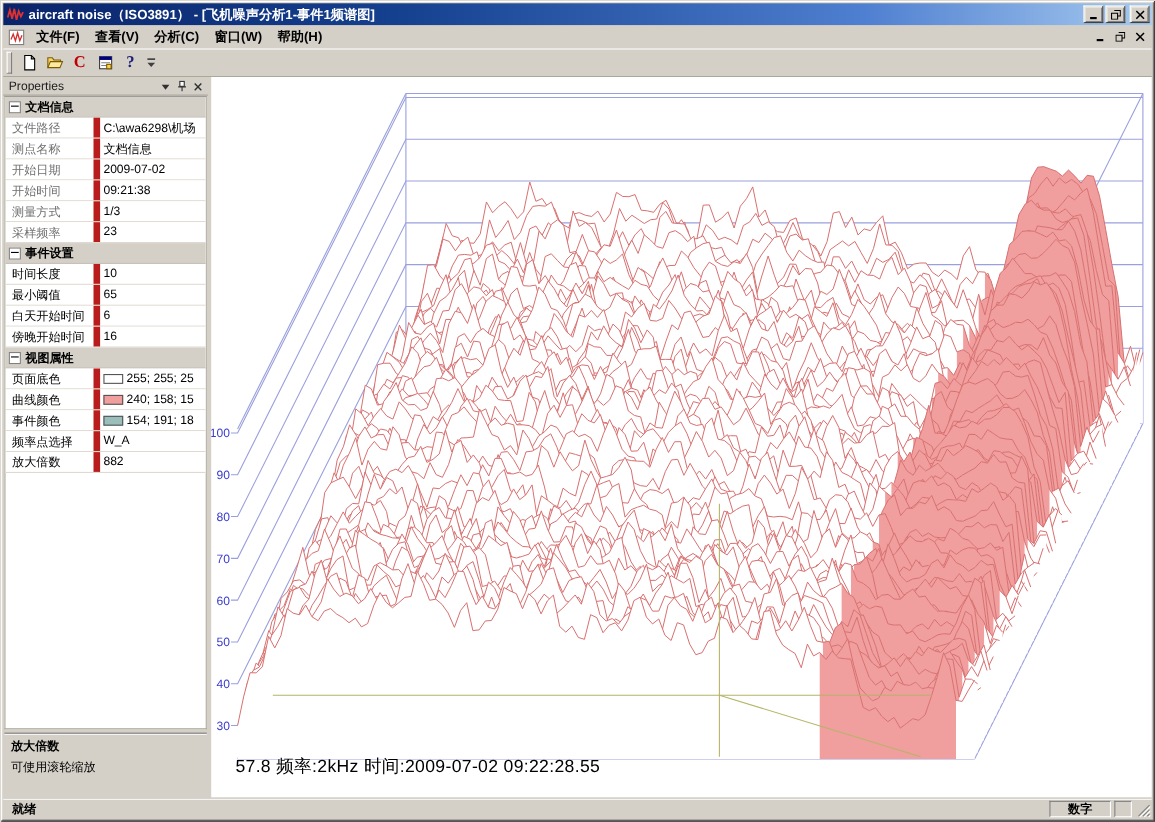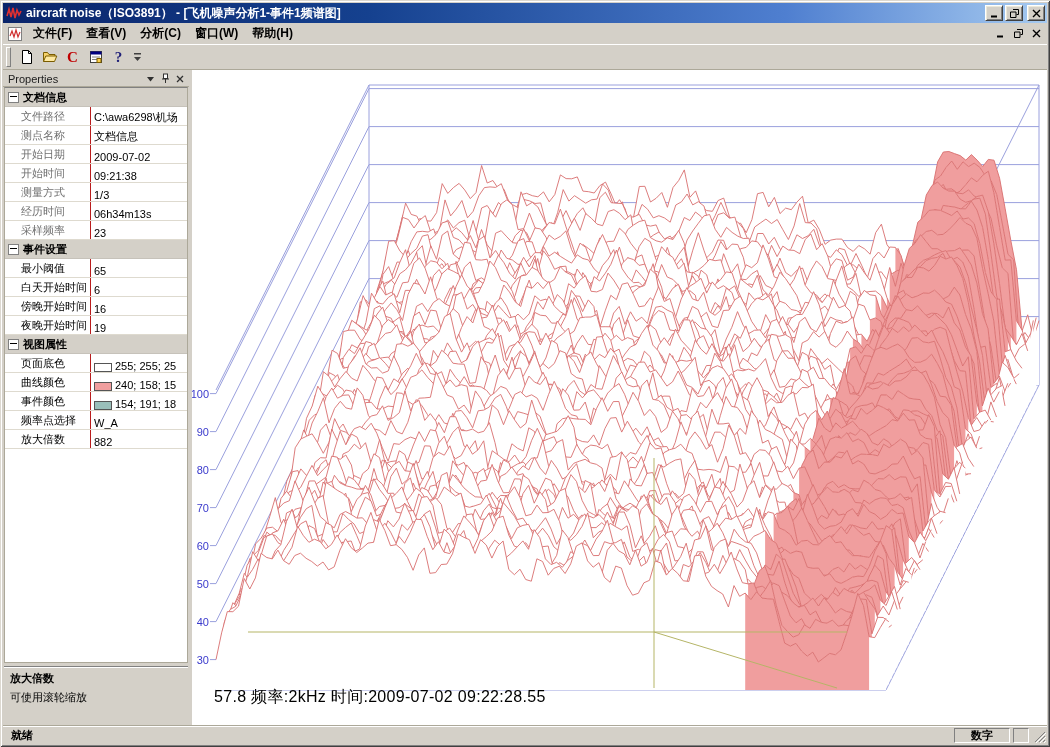--- a/index.html
+++ b/index.html
@@ -56,24 +56,24 @@
   .props-header .hdr-title{flex:1}
   .hdr-btn{width:14px;height:13px;display:flex;align-items:center;justify-content:center;margin-left:1px;flex:none}
   .prop-grid{flex:1;background:#fff;margin:0 1px;overflow:hidden;font-size:11px;
     border:1px solid #aca899;border-top-color:#808080}
   .pcat{height:18px;background:#d4d0c8;display:flex;align-items:center;font-weight:bold;
     color:#000;border-bottom:1px solid #c6c2ba}
   .expander{width:9px;height:9px;border:1px solid #808080;background:#fff;margin:0 4px 0 3px;
     position:relative;flex:none}
   .expander::after{content:"";position:absolute;left:1px;right:1px;top:3px;height:1px;background:#000}
   .prow{height:18px;display:flex;border-bottom:1px solid #dedacf;background:#fff}
-  .plabel{width:86px;flex:none;display:flex;align-items:center;padding-left:16px;
-    border-right:1px solid #b91c1c;white-space:nowrap;overflow:hidden;color:#000;box-sizing:border-box}
+  .plabel{width:86px;flex:none;display:flex;align-items:center;padding-left:6px;
+    border-right:6px solid #b91c1c;white-space:nowrap;overflow:hidden;color:#000;box-sizing:border-box}
   .plabel.muted{color:#6f6f6f}
-  .pvalue{flex:1;display:flex;align-items:flex-end;padding:0 3px;white-space:nowrap;overflow:hidden;color:#000}
+  .pvalue{flex:1;display:flex;align-items:center;padding:0 3px;white-space:nowrap;overflow:hidden;color:#000}
   .swatch{width:18px;height:9px;border:1px solid #555;margin-right:3px;flex:none;box-sizing:border-box}
   .prop-desc{height:58px;flex:none;margin:3px 1px 1px;padding:4px 6px;background:#d4d0c8;
     border-top:1px solid #808080;box-shadow:inset 0 1px 0 #ffffff;font-size:11px;color:#000;box-sizing:border-box}
   .prop-desc .t{font-weight:bold;margin-bottom:4px}
   .vsplit{width:3px;flex:none;background:#d4d0c8}
   
   .chart{flex:1;position:relative;background:#fff;overflow:hidden}
   #wf{position:absolute;left:0;top:0;display:block}
   .readout{position:absolute;left:22px;top:617px;font-size:16px;font-weight:normal;color:#000;
     letter-spacing:0.3px;white-space:nowrap}
@@ -233,57 +233,51 @@
             <span>09:21:38</span>
           </div>
         </div>
         <div class="prow">
           <div class="plabel muted">测量方式</div>
           <div class="pvalue">
             <span>1/3</span>
           </div>
         </div>
         <div class="prow">
-          <div class="plabel muted">经历时间</div>
-          <div class="pvalue">
-            <span>06h34m13s</span>
-          </div>
-        </div>
-        <div class="prow">
           <div class="plabel muted">采样频率</div>
           <div class="pvalue">
             <span>23</span>
           </div>
         </div>
         <div class="pcat">
           <span class="expander"></span>
           <span>事件设置</span>
         </div>
         <div class="prow">
+          <div class="plabel">时间长度</div>
+          <div class="pvalue">
+            <span>10</span>
+          </div>
+        </div>
+        <div class="prow">
           <div class="plabel">最小阈值</div>
           <div class="pvalue">
             <span>65</span>
           </div>
         </div>
         <div class="prow">
           <div class="plabel">白天开始时间</div>
           <div class="pvalue">
             <span>6</span>
           </div>
         </div>
         <div class="prow">
           <div class="plabel">傍晚开始时间</div>
           <div class="pvalue">
             <span>16</span>
-          </div>
-        </div>
-        <div class="prow">
-          <div class="plabel">夜晚开始时间</div>
-          <div class="pvalue">
-            <span>19</span>
           </div>
         </div>
         <div class="pcat">
           <span class="expander"></span>
           <span>视图属性</span>
         </div>
         <div class="prow">
           <div class="plabel">页面底色</div>
           <div class="pvalue">
             <span class="swatch" style="background: rgb(255, 255, 255);"></span>

